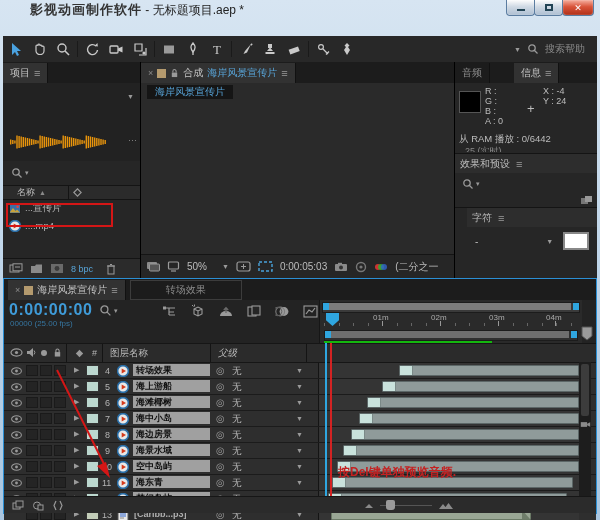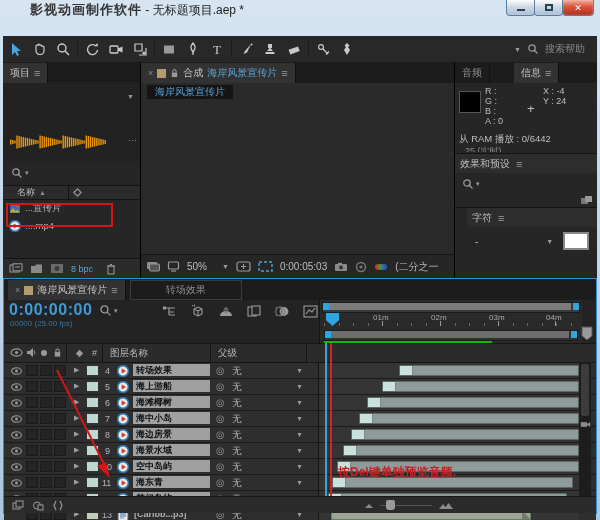--- a/index.html
+++ b/index.html
@@ -519,21 +519,21 @@
           <path d="M3.2 5 V3.5 a1.8 1.8 0 0 1 3.6 0 V5" fill="none" stroke="#9a9a9a" stroke-width="1.2"></path>
         </svg>
       <div class="vsep abs" style="left:62px;top:0;height:18px;"></div>
       <svg class="abs" style="left:70px;top:4px;" width="11" height="11" viewBox="0 0 12 12">
           <path d="M2 6 L6 2 L10 6 L6 10 Z" fill="#9a9a9a"></path>
         </svg>
       <span class="abs num" style="left:88px;top:4px;">#</span>
       <div class="vsep abs" style="left:98px;top:0;height:18px;"></div>
       <span class="abs txt" style="left:106px;top:3px;font-size:9.5px;">图层名称</span>
       <div class="vsep abs" style="left:206px;top:0;height:18px;"></div>
-      <span class="abs txt" style="left:214px;top:3px;font-size:9.5px;">父级</span>
+      <span class="abs txt" style="left:214px;top:3px;font-size:9.5px;font-style:italic;">父级</span>
       <div class="vsep abs" style="left:302px;top:0;height:18px;"></div>
     </div>
 
     <div id="tl-rows" style="position:relative;height:150px;">
         <div class="tl-row">
           <svg class="abs" style="left:6px;top:4px;" width="13" height="8" viewBox="0 0 13 9">
             <ellipse cx="6.5" cy="4.5" rx="5.5" ry="3.6" fill="none" stroke="#9a9a9a" stroke-width="1.2"></ellipse>
             <circle cx="6.5" cy="4.5" r="1.6" fill="#9a9a9a"></circle>
           </svg>
           <div class="cell" style="left:22px;"></div>

